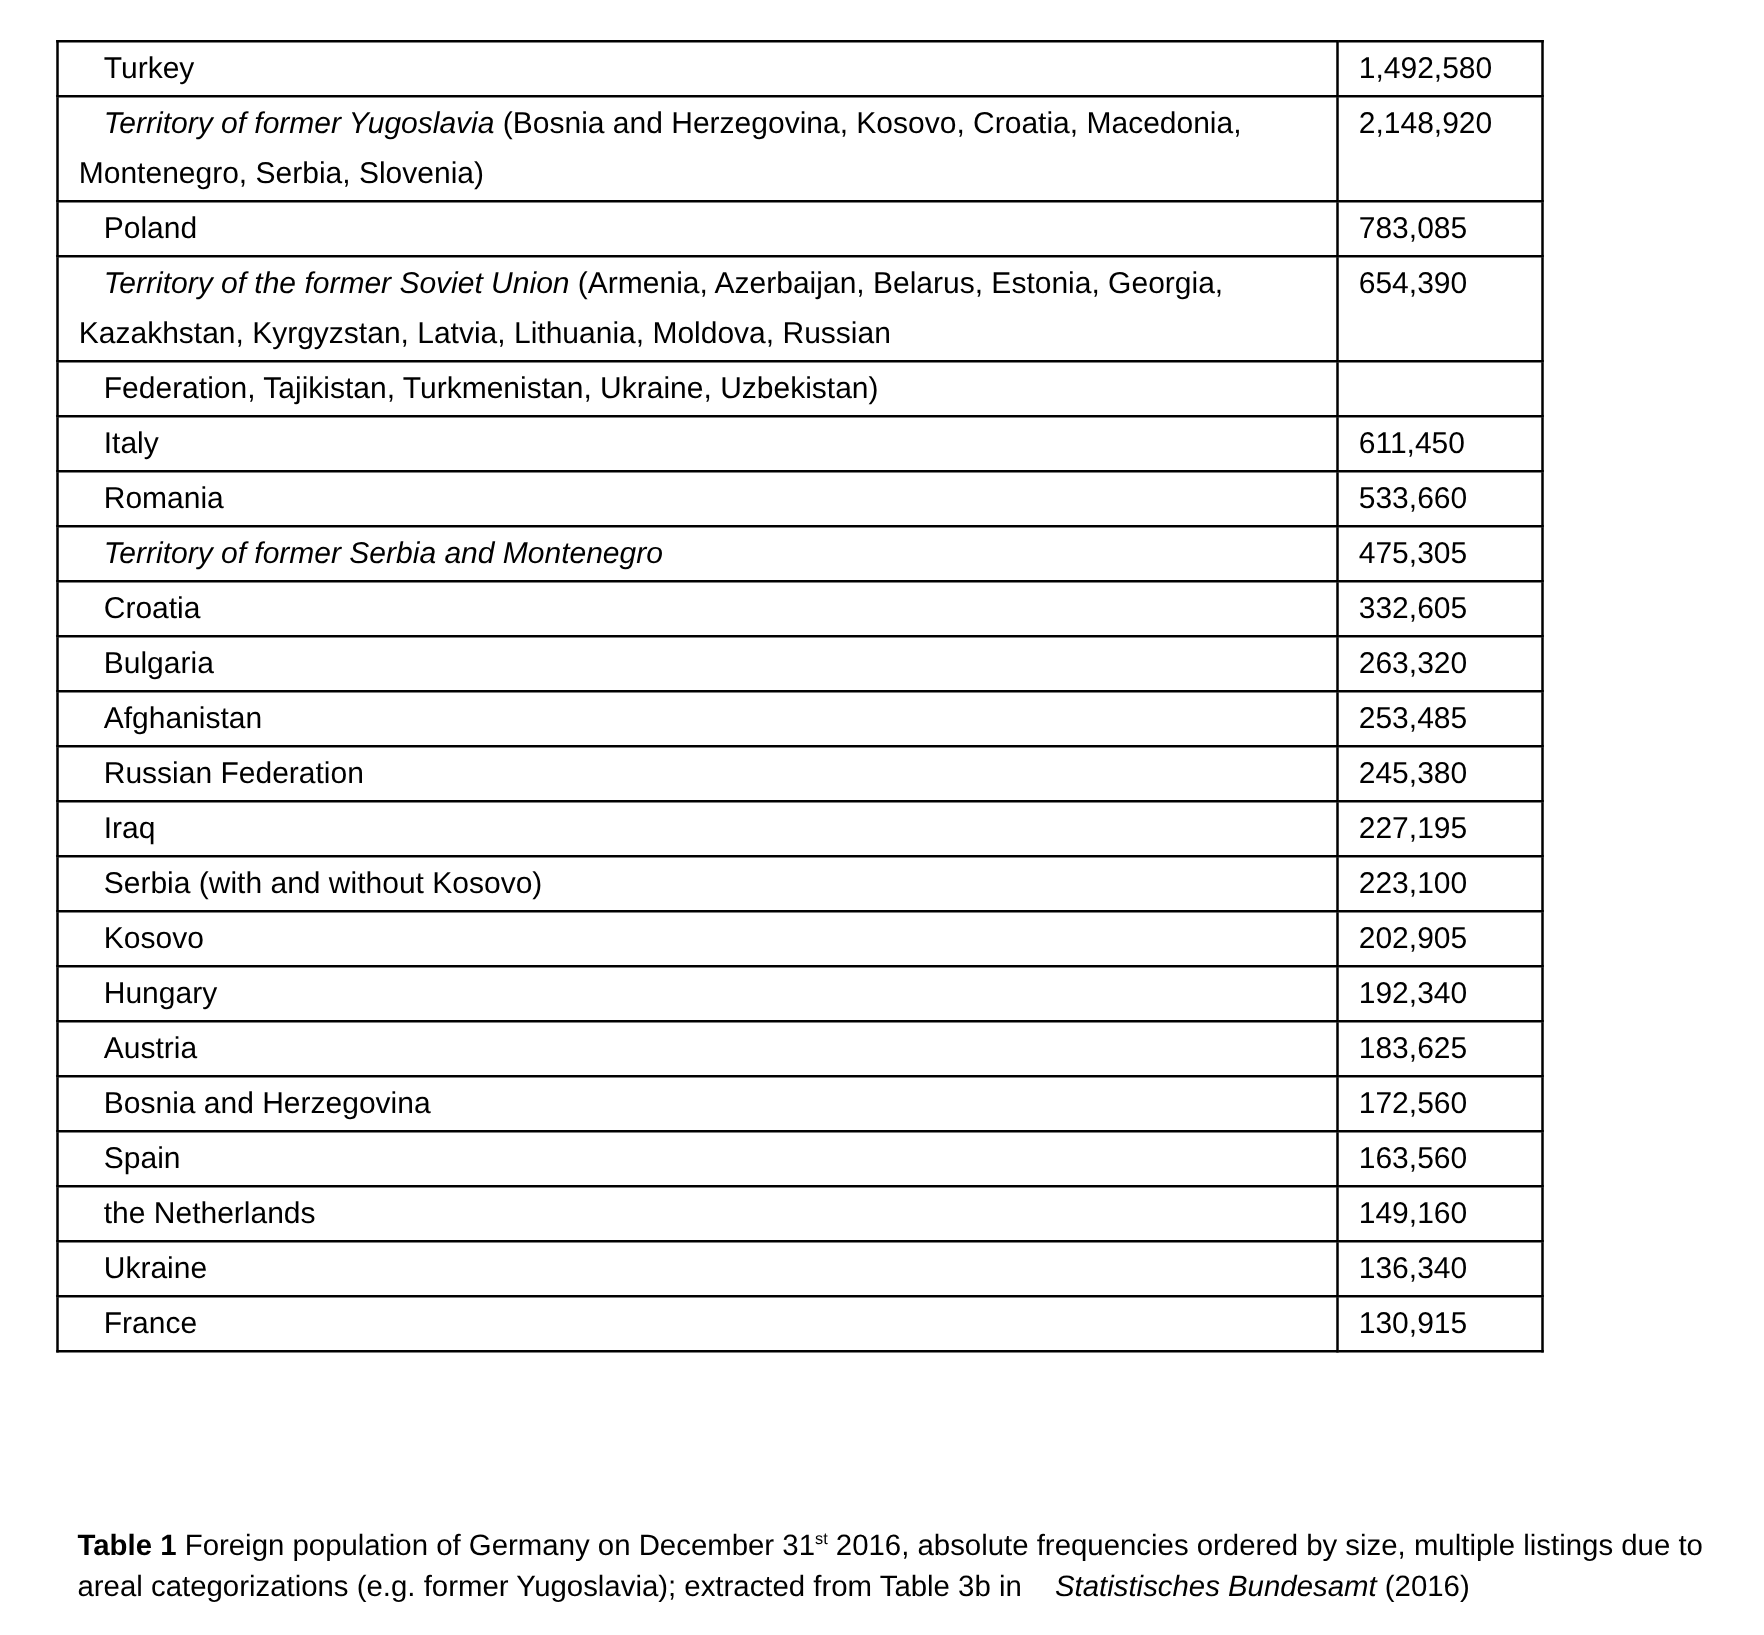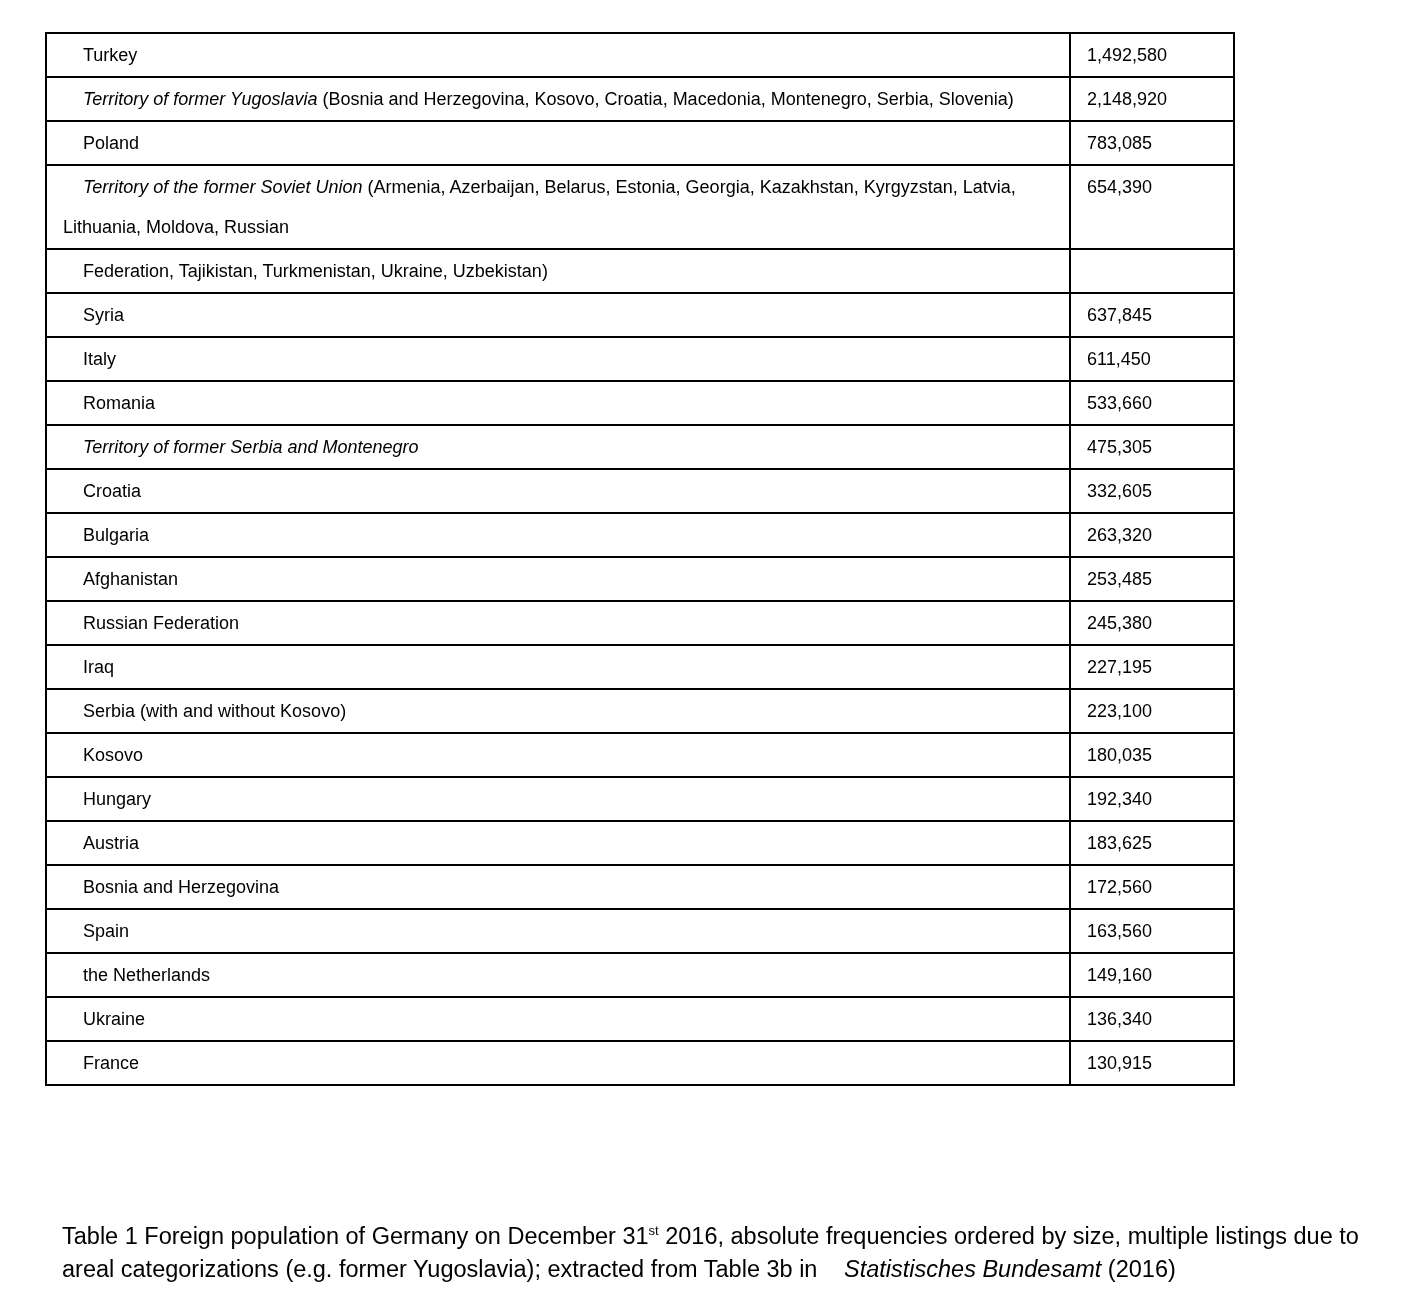--- a/index.html
+++ b/index.html
@@ -20,37 +20,37 @@
     top: 32px;
     width: 1187px;
   }
   table {
     border-collapse: collapse;
     width: 1187px;
     table-layout: fixed;
   }
   td {
     border: 2px solid #000;
-    font-size: 18px;
+    font-size: 24px;
     line-height: 40px;
     padding: 1px 16px 1px 16px;
     vertical-align: top;
   }
   td.name { width: 990px; }
   td.val { width: 130px; }
   .it { font-style: italic; margin-left: 20px; }
   .caption {
     position: absolute;
     left: 62px;
     top: 1220px;
     width: 1345px;
     font-size: 23.5px;
     line-height: 33px;
   }
-  .caption b { font-weight: normal; }
+  .caption b { font-weight: bold; }
   .caption sup { font-size: 13px; vertical-align: 9px; line-height: 0; }
 </style>
 </head>
 <body>
 
 <div class="table-wrap">
   <table>
     <tbody id="tbody">
         <tr>
           <td class="name"><span class="it"></span><span>Turkey</span></td>
@@ -64,24 +64,20 @@
           <td class="name"><span class="it"></span><span>Poland</span></td>
           <td class="val">783,085</td>
         </tr>
         <tr>
           <td class="name"><span class="it">Territory of the former Soviet Union</span><span> (Armenia, Azerbaijan, Belarus, Estonia, Georgia, Kazakhstan, Kyrgyzstan, Latvia, Lithuania, Moldova, Russian</span></td>
           <td class="val">654,390</td>
         </tr>
         <tr>
           <td class="name"><span class="it"></span><span>Federation, Tajikistan, Turkmenistan, Ukraine, Uzbekistan)</span></td>
           <td class="val"></td>
-        </tr>
-        <tr>
-          <td class="name"><span class="it"></span><span>Syria</span></td>
-          <td class="val">637,845</td>
         </tr>
         <tr>
           <td class="name"><span class="it"></span><span>Italy</span></td>
           <td class="val">611,450</td>
         </tr>
         <tr>
           <td class="name"><span class="it"></span><span>Romania</span></td>
           <td class="val">533,660</td>
         </tr>
         <tr>
@@ -107,21 +103,21 @@
         <tr>
           <td class="name"><span class="it"></span><span>Iraq</span></td>
           <td class="val">227,195</td>
         </tr>
         <tr>
           <td class="name"><span class="it"></span><span>Serbia (with and without Kosovo)</span></td>
           <td class="val">223,100</td>
         </tr>
         <tr>
           <td class="name"><span class="it"></span><span>Kosovo</span></td>
-          <td class="val">180,035</td>
+          <td class="val">202,905</td>
         </tr>
         <tr>
           <td class="name"><span class="it"></span><span>Hungary</span></td>
           <td class="val">192,340</td>
         </tr>
         <tr>
           <td class="name"><span class="it"></span><span>Austria</span></td>
           <td class="val">183,625</td>
         </tr>
         <tr>

